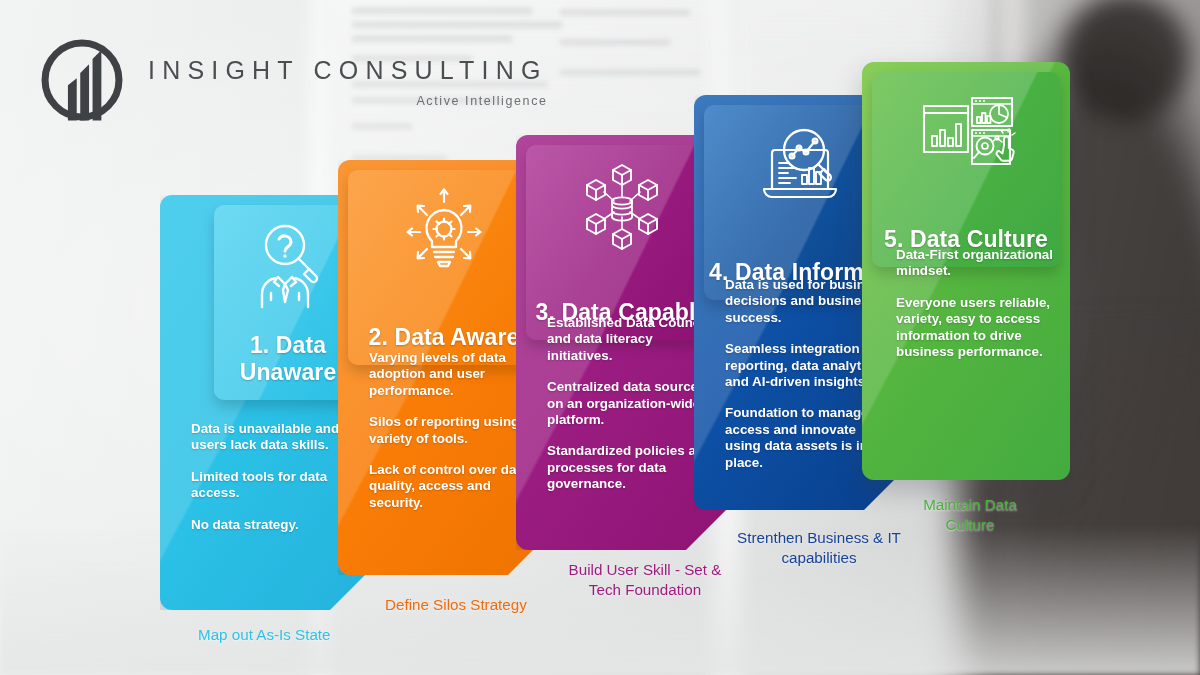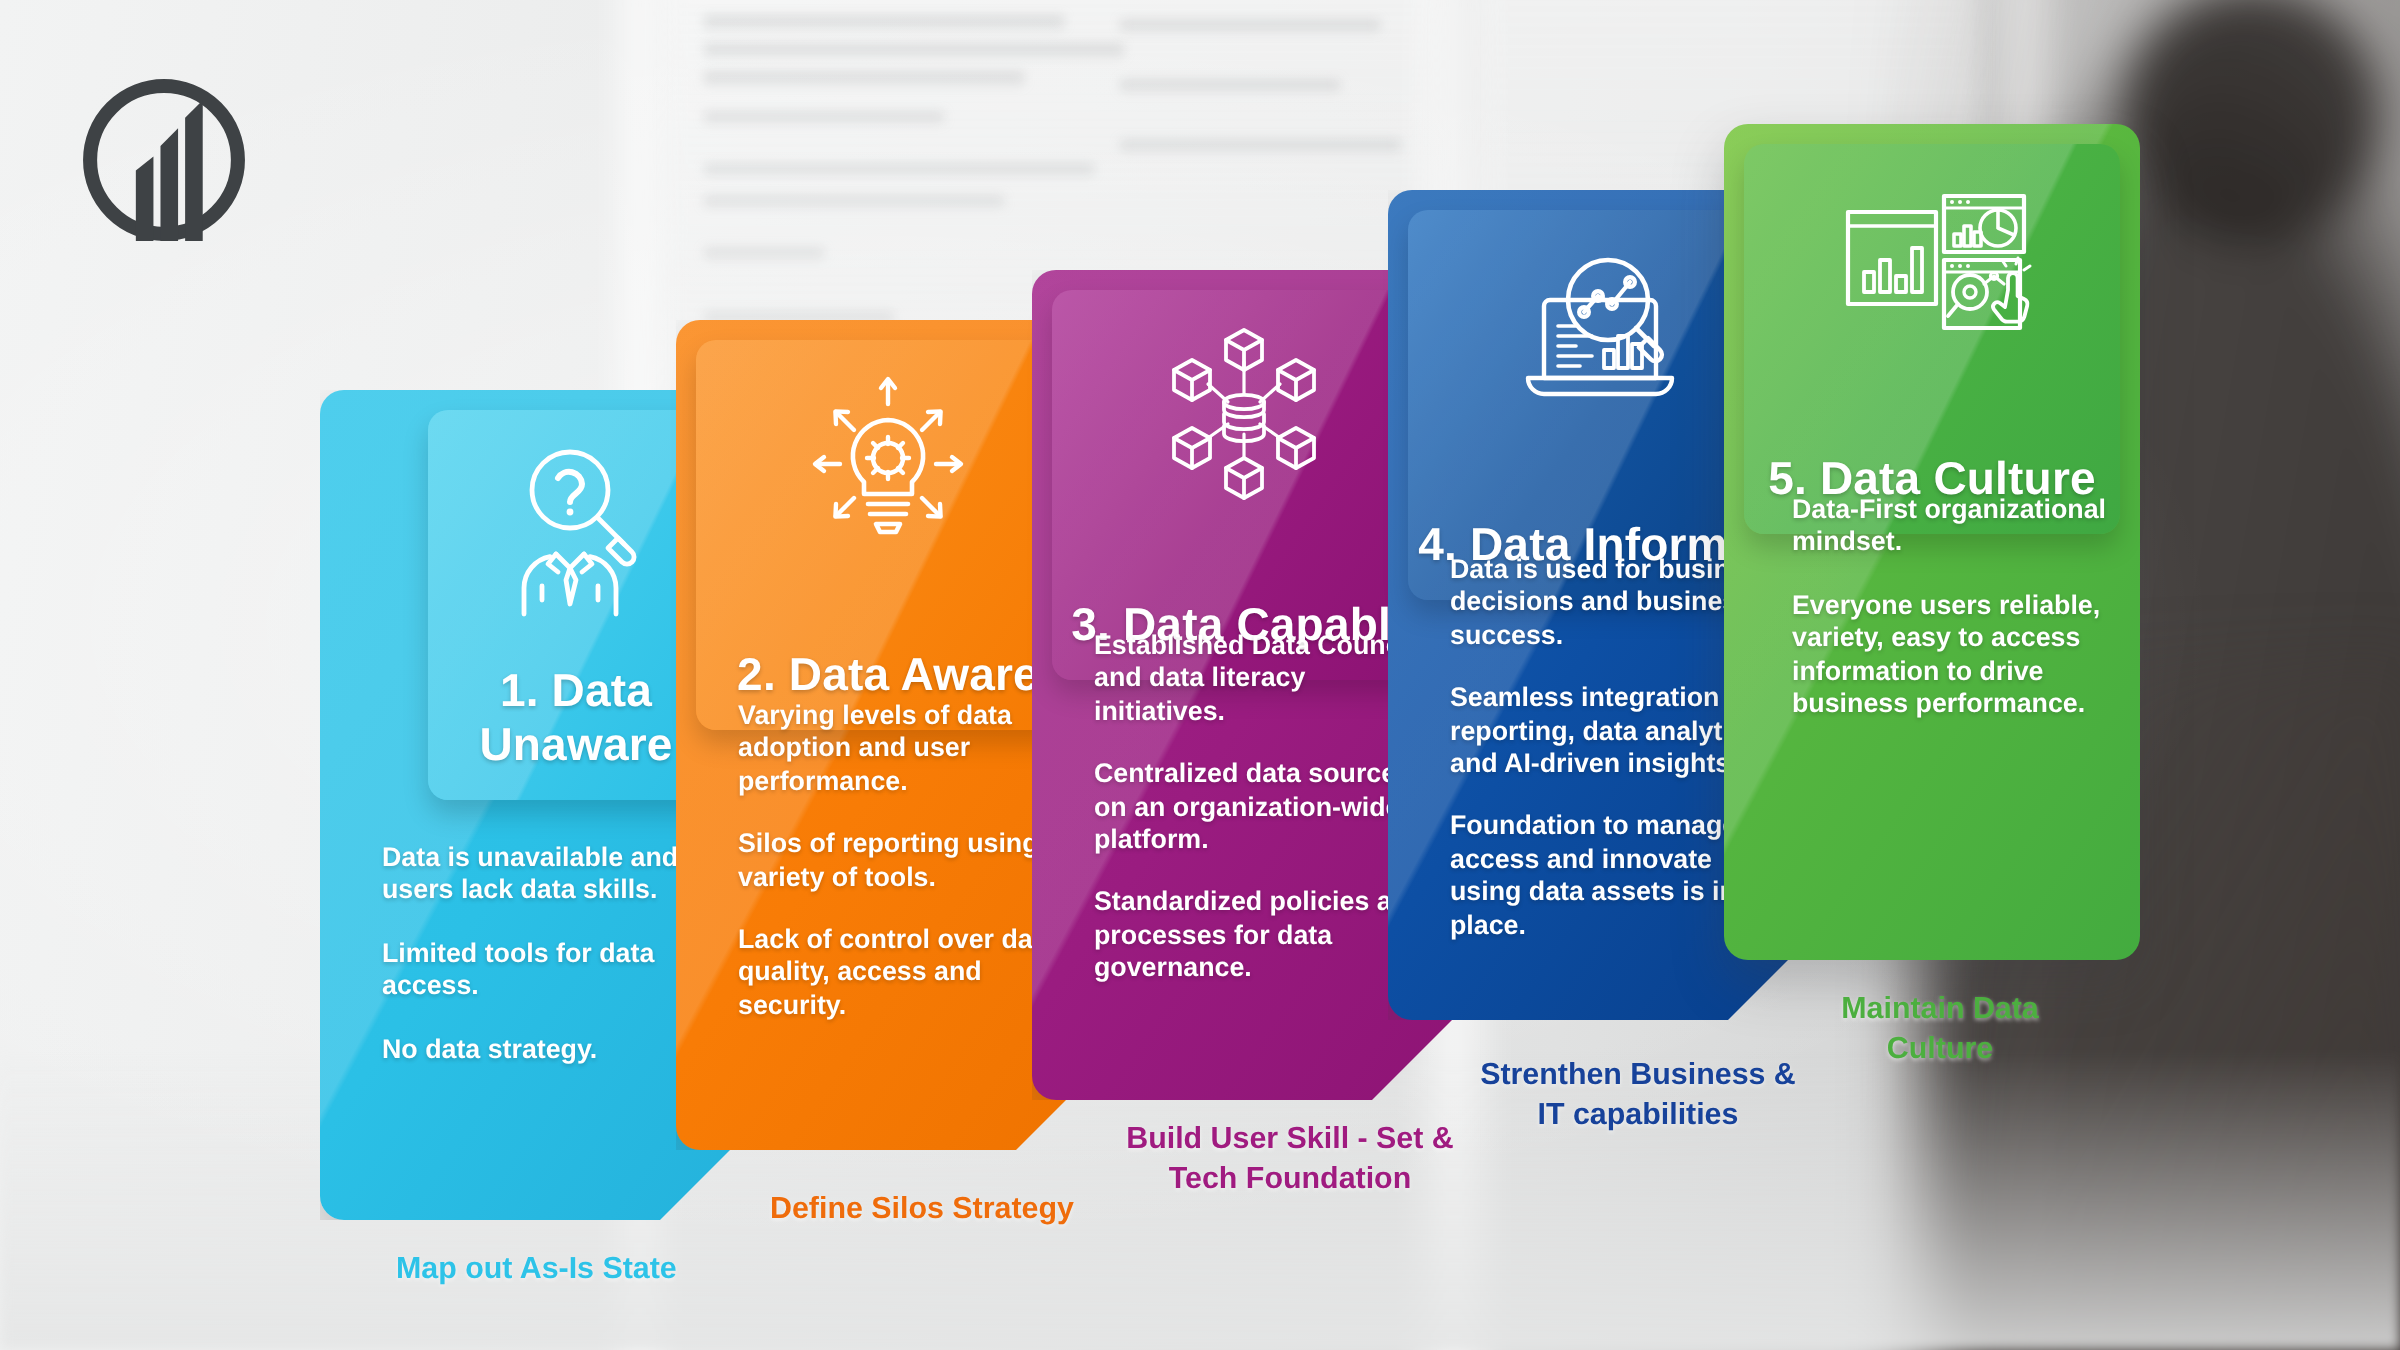--- a/index.html
+++ b/index.html
@@ -112,21 +112,21 @@
 
   .paras{
     position:absolute;left:31px;right:12px;
     color:#ffffff;font-weight:bold;font-size:13.4px;line-height:16.4px;
     text-shadow:0 1px 2px rgba(0,0,0,.20);
   }
   .paras p{margin:0 0 15px 0;}
   .paras p:last-child{margin-bottom:0;}
 
   .caption{
-    position:absolute;font-weight:bold;font-size:15.2px;line-height:19.5px;
+    position:absolute;font-weight:normal;font-size:15.2px;line-height:19.5px;
     white-space:nowrap;text-shadow:0 1px 2px rgba(255,255,255,.55);
   }
   .caption.center{text-align:center;}
 
   svg{display:block;}
 </style>
 </head>
 <body>
 
 <div id="bg">
@@ -161,20 +161,24 @@
 <div id="logo">
   <span class="logo-mark">
     <svg viewBox="0 0 100 100" width="88" height="88">
       <circle cx="50" cy="50" r="42" fill="none" stroke="#3e4245" stroke-width="8"></circle>
       <g fill="#3e4245">
         <path d="M34 96 L34 56 L44 48 L44 96 Z"></path>
         <path d="M48 96 L48 42 L58 32 L58 96 Z"></path>
         <path d="M62 96 L62 26 L72 16 L72 96 Z"></path>
       </g>
     </svg>
+  </span>
+  <span class="logo-txt">
+    <div class="logo-name">INSIGHT CONSULTING</div>
+    <div class="logo-tag">Active Intelligence</div>
   </span>
 </div>
 
 <div id="stage">
 
   <div class="card notched" style="left:160px;top:195px;width:212px;height:415px;">
     <div class="card-shape" style="background:linear-gradient(125deg,#2FC6EA 0%,#2BC0E6 52%,#24B2DC 100%);">
       <div class="gloss"></div>
     </div>
     <div class="head" style="top:10px;height:195px;background:linear-gradient(125deg,#4FD2EE 0%,#3CC9EB 50%,#2BBFE5 100%);margin-left:44px;">

